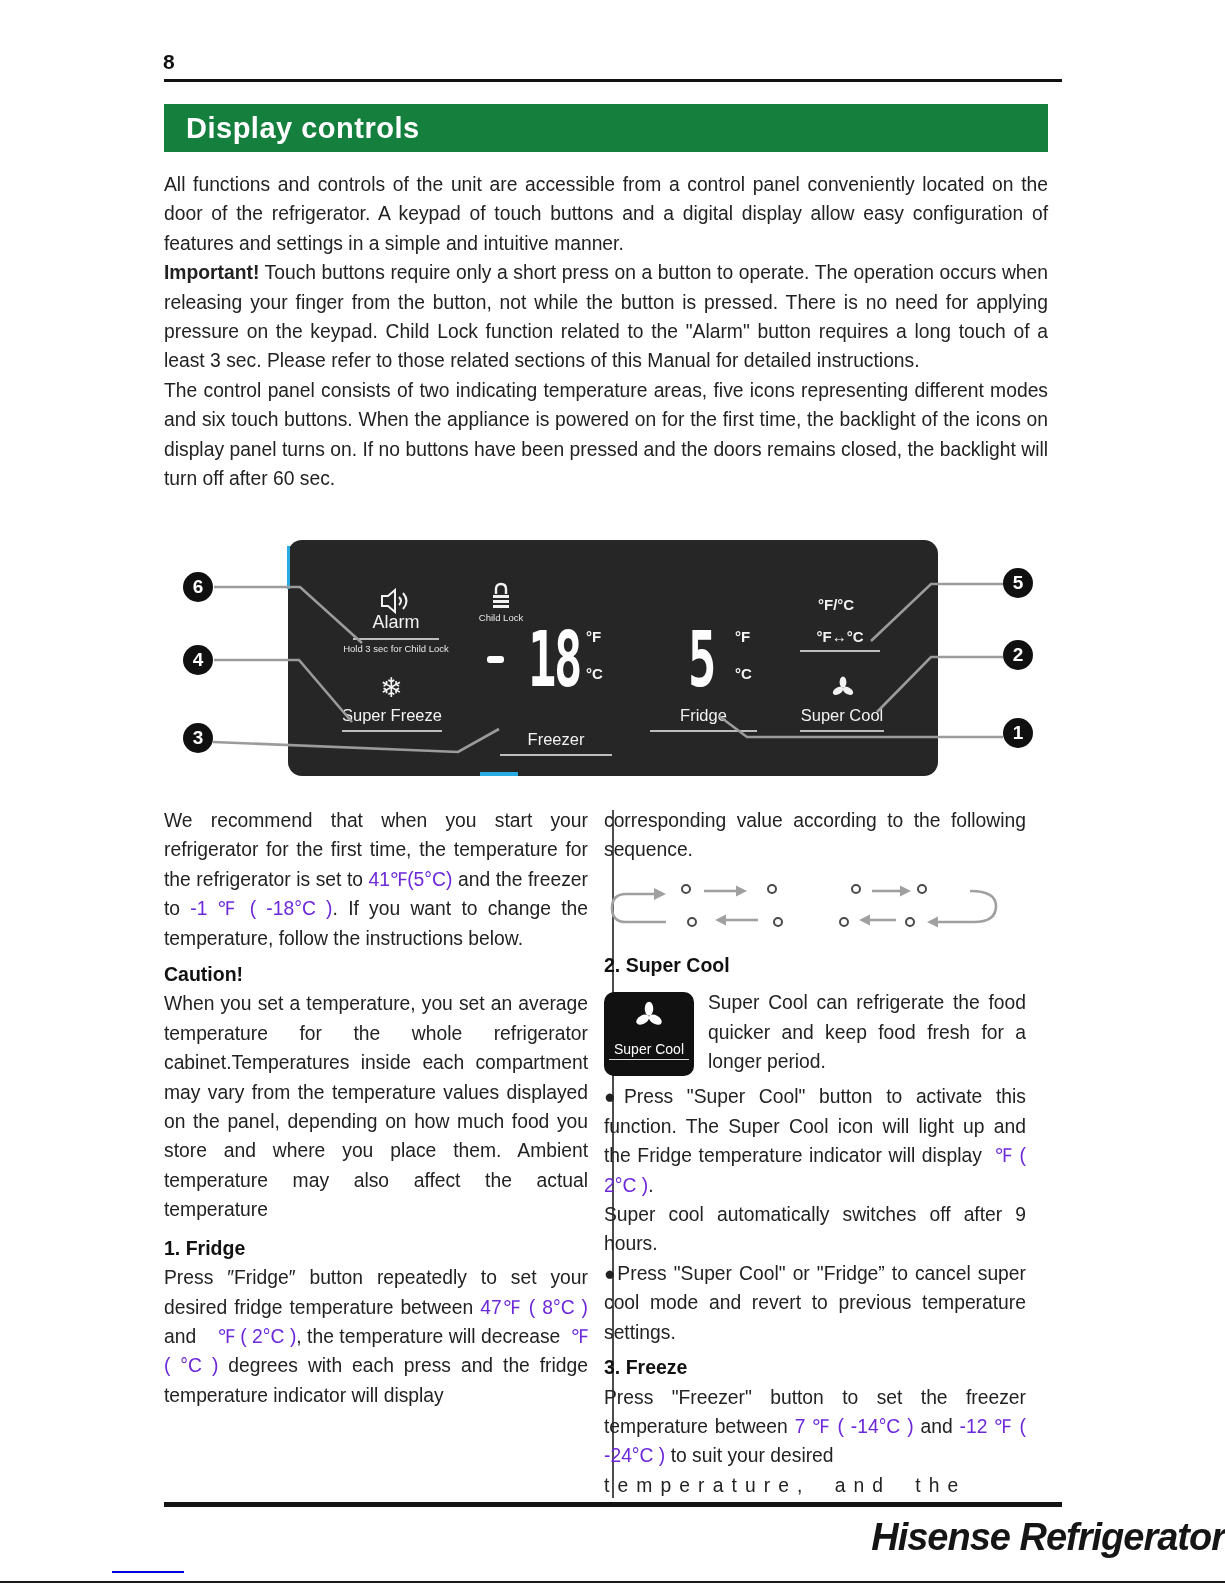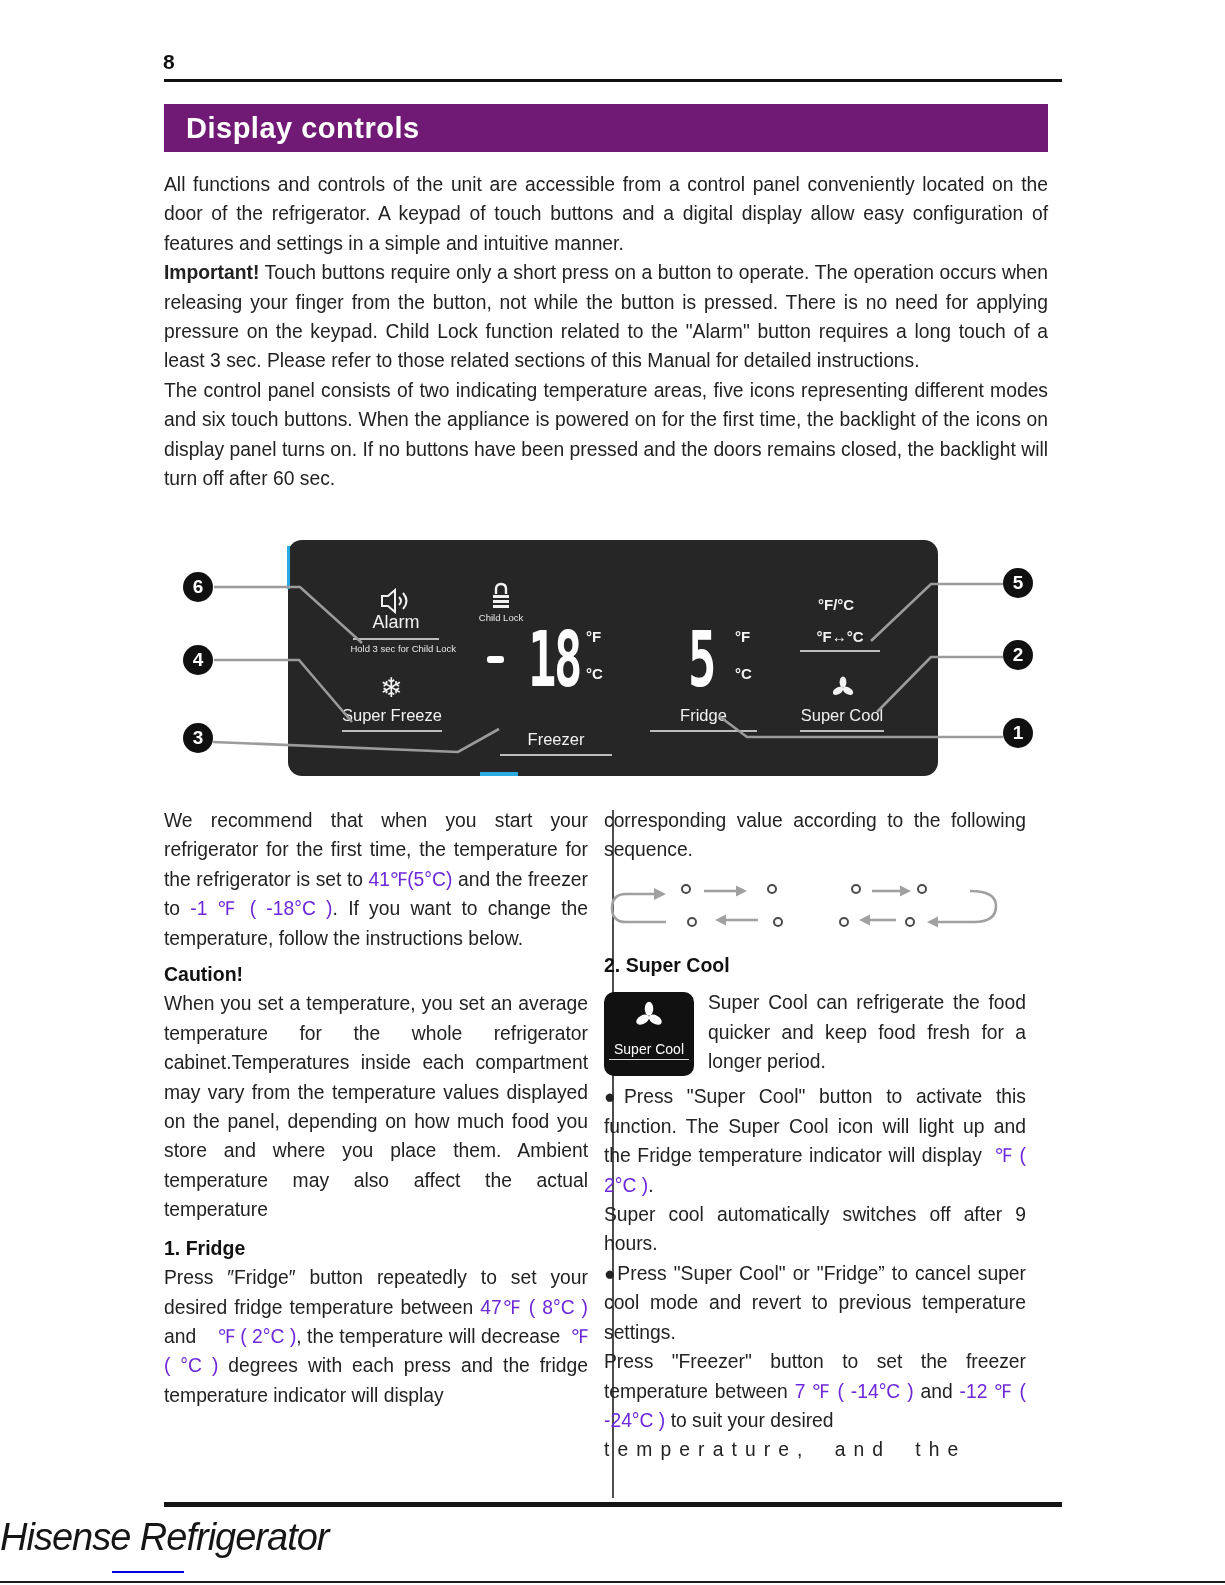--- a/index.html
+++ b/index.html
@@ -2,21 +2,21 @@
 <html><head>
 <meta charset="utf-8">
 <style>
   html,body{margin:0;padding:0;background:#888;}
   #page{position:relative;width:1225px;height:1585px;background:#ffffff;overflow:hidden;
         font-family:"Liberation Sans",sans-serif;color:#1f1f1f;}
   .abs{position:absolute;}
   
   .pageno{left:163px;top:50px;font-size:21px;font-weight:bold;color:#111;}
   .toprule{left:164px;top:79px;width:898px;height:3px;background:#111;}
-  .titlebar{left:164px;top:104px;width:884px;height:48px;background:#701a75;}
+  .titlebar{left:164px;top:104px;width:884px;height:48px;background:#15803d;}
   .titlebar .t{margin-left:22px;line-height:48px;font-size:29px;font-weight:bold;color:#ffffff;letter-spacing:0.5px;}
   
   .para{margin:0;text-align:justify;font-size:19.3px;line-height:29.4px;color:#222;}
   .intro{left:164px;top:170px;width:884px;}
   .h{font-size:19.5px;font-weight:bold;color:#111;margin:0;line-height:29.4px;}
   .red{color:#6d28d9;}
   
   .panel{left:288px;top:540px;width:650px;height:236px;background:#262626;border-radius:14px;}
   .pl{position:absolute;color:#f2f2f2;}
   .plabel{font-size:16.5px;text-align:center;border-bottom:2px solid #bdbdbd;padding-bottom:5px;}
@@ -32,21 +32,21 @@
   .rightcol{left:604px;top:806px;width:422px;}
   .divider{left:612px;top:810px;width:2px;height:688px;background:#4d4d4d;}
   .badge{float:left;width:90px;height:84px;background:#111;border-radius:10px;margin:4px 14px 4px 0;
          text-align:center;}
   .badge .blabel{display:inline-block;color:#fff;font-size:14px;border-bottom:1.5px solid #ddd;
          padding:0 5px 2px 5px;margin-top:6px;}
   .clear{clear:left;}
   .spread{display:block;letter-spacing:0.42em;word-spacing:0.55em;}
   
   .botrule{left:164px;top:1502px;width:898px;height:5px;background:#141414;}
-  .brand{left:0;top:1516px;width:1225px;text-align:left;font-size:38px;font-weight:normal;
+  .brand{left:0;top:1516px;width:1225px;text-align:right;font-size:38px;font-weight:bold;
          font-style:italic;color:#151515;letter-spacing:-1px;}
   .bluelink{left:112px;top:1571px;width:72px;height:2px;background:#0000e0;}
   .bottomedge{left:0;top:1581px;width:1225px;height:2px;background:#1a1a1a;}
 </style>
 </head>
 <body>
 
 <div id="page">
 
   <div class="abs pageno">8</div>
@@ -66,21 +66,21 @@
     <div class="abs panel" style="left:288px;top:10px;">
 
       <svg class="abs" style="left:93px;top:48px;" width="32" height="26" viewBox="0 0 32 26">
         <polygon points="1,8 7,8 14,2 14,24 7,18 1,18" fill="none" stroke="#f2f2f2" stroke-width="2"></polygon>
         <path d="M18,9 Q22,13 18,17" fill="none" stroke="#f2f2f2" stroke-width="2"></path>
         <path d="M22,5 Q29,13 22,21" fill="none" stroke="#f2f2f2" stroke-width="2"></path>
       </svg>
 
       <div class="pl" style="left:48px;top:72px;width:120px;text-align:center;">
         <span class="plabel" style="display:inline-block;min-width:86px;font-size:18px;">Alarm</span>
-        <div class="tinytxt" style="margin-top:3px;text-align:right;">Hold 3 sec for Child Lock</div>
+        <div class="tinytxt" style="margin-top:3px;">Hold 3 sec for Child Lock</div>
       </div>
 
       <svg class="abs" style="left:202px;top:42px;" width="22" height="28" viewBox="0 0 22 28">
         <path d="M6,12 V7 Q6,2 11,2 Q16,2 16,7 V12" fill="none" stroke="#f2f2f2" stroke-width="2.4"></path>
         <rect x="3" y="13" width="16" height="3" fill="#f2f2f2"></rect>
         <rect x="3" y="18" width="16" height="3" fill="#f2f2f2"></rect>
         <rect x="3" y="23" width="16" height="3" fill="#f2f2f2"></rect>
       </svg>
       <div class="pl tinytxt" style="left:182px;top:72px;width:62px;">Child Lock</div>
 
@@ -205,20 +205,21 @@
         </svg>
         <div><span class="blabel">Super Cool</span></div>
       </div>
       <p class="para">Super Cool can refrigerate the food quicker and keep food fresh for a longer period.</p>
     </div>
 
     <p class="para clear" style="margin-top:6px;"><span>●Press "Super Cool" button to activate this function. The Super Cool icon will light up and the Fridge temperature indicator will display &nbsp;</span><span class="red">℉ ( 2°C )</span><span>.</span></p>
     <p class="para">Super cool automatically switches off after 9 hours.</p>
     <p class="para">●Press "Super Cool" or "Fridge” to cancel super cool mode and revert to previous temperature settings.</p>
 
+    <p class="h" style="margin-top:6px;">3. Freeze</p>
     <p class="para"><span>Press "Freezer" button to set the freezer temperature between </span><span class="red">7 ℉ ( -14°C )</span><span> and </span><span class="red">-12 ℉ ( -24°C )</span><span> to suit your desired</span><span class="spread">temperature, and the</span></p>
   </div>
 
   <div class="abs botrule"></div>
   <div class="abs brand">Hisense Refrigerator</div>
   <div class="abs bluelink"></div>
   <div class="abs bottomedge"></div>
 </div>
 
 </body></html>

